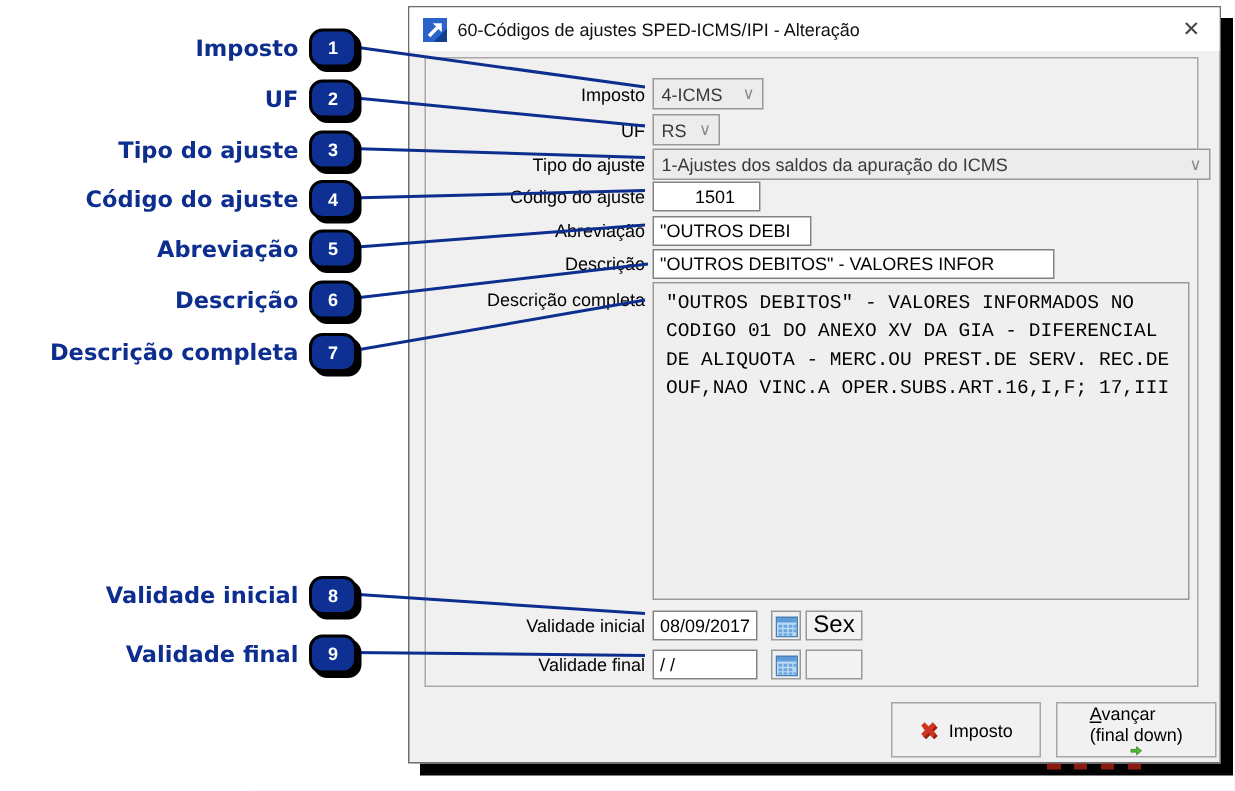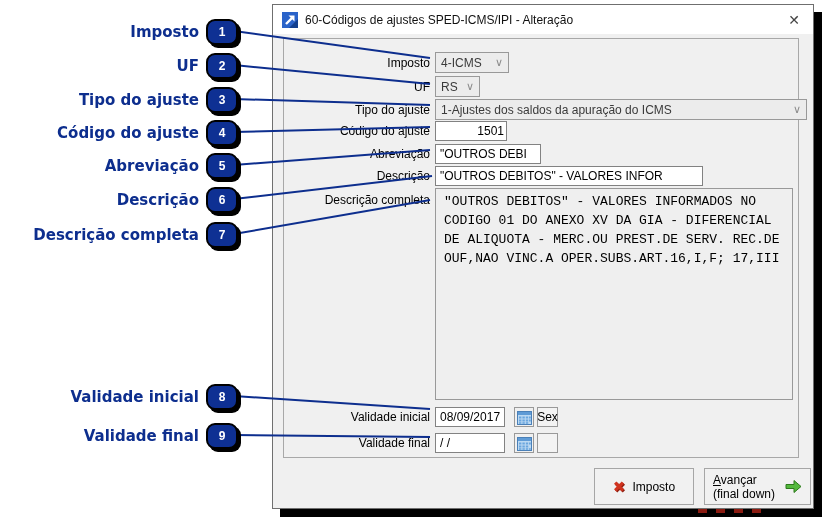--- a/index.html
+++ b/index.html
@@ -82,33 +82,33 @@
     box-sizing:border-box;padding:3px 8px;
     font-family:"Liberation Mono","DejaVu Sans Mono",monospace;
     font-size:13px;line-height:19px;color:#000;white-space:pre-wrap;
   }
   .cal-btn{
     width:20px;height:20px;margin-left:9px;background:#f0f0f0;
     border:1px solid #999;box-sizing:border-box;
     display:flex;align-items:center;justify-content:center;padding:0;
   }
   .daybox{
-    width:21px;height:20px;margin-left:3px;background:#f3f3f3;
+    width:38px;height:20px;margin-left:3px;background:#f3f3f3;
     border:1px solid #999;box-sizing:border-box;
     display:flex;align-items:center;justify-content:center;
-    font-size:12px;color:#000;
+    font-size:16px;color:#000;
   }
 
   .btn{
     position:absolute;background:#f1f1f1;border:1px solid #a6a6a6;
     box-sizing:border-box;font-size:12px;color:#000;
     display:flex;align-items:center;cursor:default;
   }
   .btn-cancel{left:321px;top:463px;width:100px;height:37px;justify-content:center;gap:7px;}
-  .btn-next{left:431px;top:463px;width:107px;height:37px;justify-content:space-between;padding:0 8px;}
+  .btn-next{left:431px;top:463px;width:107px;height:37px;justify-content:space-between;padding:0 8px;flex-direction:column;}
   .x-icon{
     color:#d0331f;font-weight:bold;font-size:15px;
     font-family:"DejaVu Sans",sans-serif;
     text-shadow:1px 1px 0 #8e1f10;
   }
   .next-text{text-align:left;line-height:14px;}
   .accel{text-decoration:underline;}
 
   .shadow-artifact{
     position:absolute;left:698px;top:509px;width:64px;height:4px;
@@ -153,21 +153,21 @@
     <div class="row" style="top:60px">
       <span class="flabel">Tipo do ajuste</span>
       <div class="combo" style="width:372px">
         <span>1-Ajustes dos saldos da apuração do ICMS</span>
         <span class="chev">∨</span>
       </div>
     </div>
 
     <div class="row" style="top:82px">
       <span class="flabel">Código do ajuste</span>
-      <div class="input" style="width:72px;justify-content:flex-end;padding-right:2px">1501</div>
+      <div class="input" style="width:72px;justify-content:flex-end;padding-right:16px">1501</div>
     </div>
 
     <div class="row" style="top:105px">
       <span class="flabel">Abreviação</span>
       <div class="input" style="width:106px">"OUTROS DEBI</div>
     </div>
 
     <div class="row" style="top:127px">
       <span class="flabel">Descrição</span>
       <div class="input" style="width:268px">"OUTROS DEBITOS" - VALORES INFOR</div>

